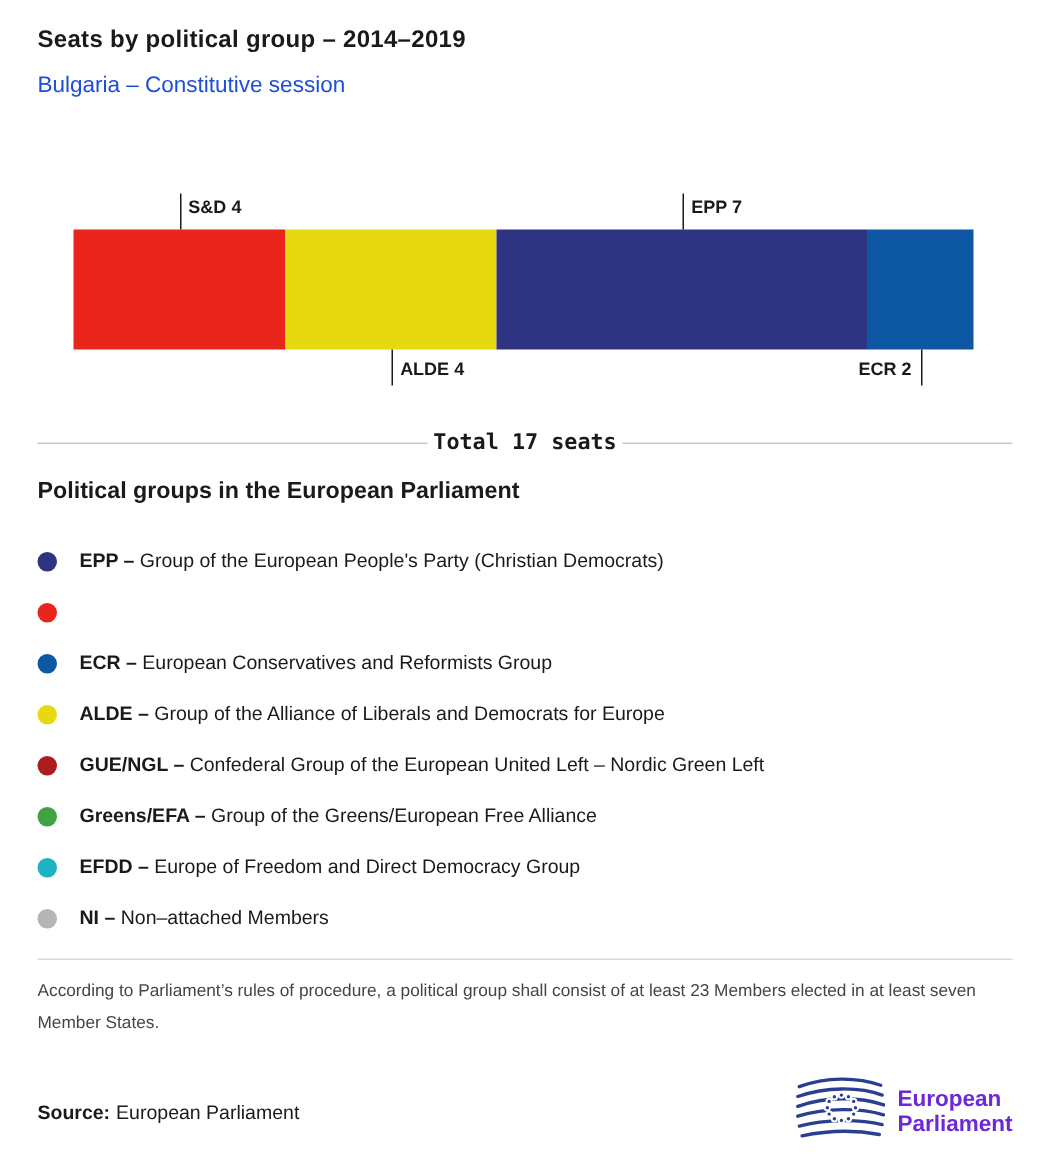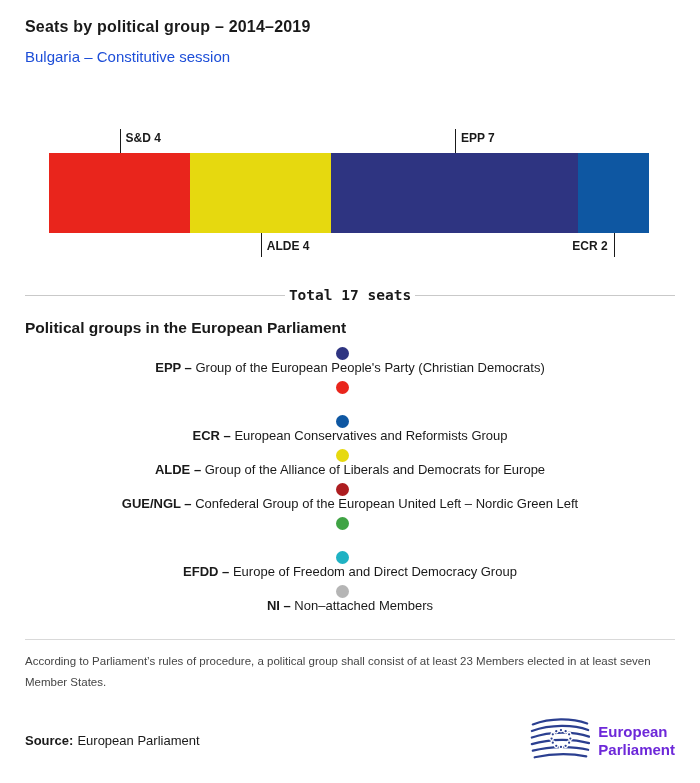--- a/index.html
+++ b/index.html
@@ -34,21 +34,21 @@
   .seg-value { font-weight: 700; }
 
   
   .total-row { display: flex; align-items: center; gap: 4px; margin-top: 22px; }
   .total-row .rule { flex: 1; height: 1px; background: #c9c9c9; }
   .total-text { font-family: "DejaVu Sans Mono", monospace; font-weight: 700; font-size: 14.5px; }
 
   
   .legend-heading { font-size: 15.5px; font-weight: 700; margin: 16px 0 0 0; }
   .legend-list { list-style: none; margin: 10px 0 0 0; padding: 0; }
-  .legend-item { display: flex; align-items: center; height: 34px; font-size: 13px; flex-direction: column; }
+  .legend-item { display: flex; align-items: flex-end; height: 34px; font-size: 13px; }
   .legend-dot { width: 13px; height: 13px; border-radius: 50%; margin-right: 15px; flex: none; }
   .legend-text b { font-weight: 700; }
 
   .divider { border: none; border-top: 1px solid #d9d9d9; margin: 20px 0 0 0; }
   .footnote { font-size: 11.5px; color: #454545; margin: 11px 0 0 0; line-height: 1.8; max-width: 658px; }
 
   
   .footer { display: flex; justify-content: space-between; align-items: center; margin-top: 24px; }
   .source { font-size: 13px; }
   .source .source-label { font-weight: 700; }
@@ -104,20 +104,21 @@
       <li class="legend-item">
         <span class="legend-dot" style="background: rgb(230, 217, 15);"></span>
         <span class="legend-text"><b>ALDE – </b><span>Group of the Alliance of Liberals and Democrats for Europe</span></span>
       </li>
       <li class="legend-item">
         <span class="legend-dot" style="background: rgb(173, 29, 32);"></span>
         <span class="legend-text"><b>GUE/NGL – </b><span>Confederal Group of the European United Left – Nordic Green Left</span></span>
       </li>
       <li class="legend-item">
         <span class="legend-dot" style="background: rgb(63, 163, 68);"></span>
+        <span class="legend-text"><b>Greens/EFA – </b><span>Group of the Greens/European Free Alliance</span></span>
       </li>
       <li class="legend-item">
         <span class="legend-dot" style="background: rgb(31, 178, 195);"></span>
         <span class="legend-text"><b>EFDD – </b><span>Europe of Freedom and Direct Democracy Group</span></span>
       </li>
       <li class="legend-item">
         <span class="legend-dot" style="background: rgb(181, 181, 181);"></span>
         <span class="legend-text"><b>NI – </b><span>Non–attached Members</span></span>
       </li>
     </ul>

